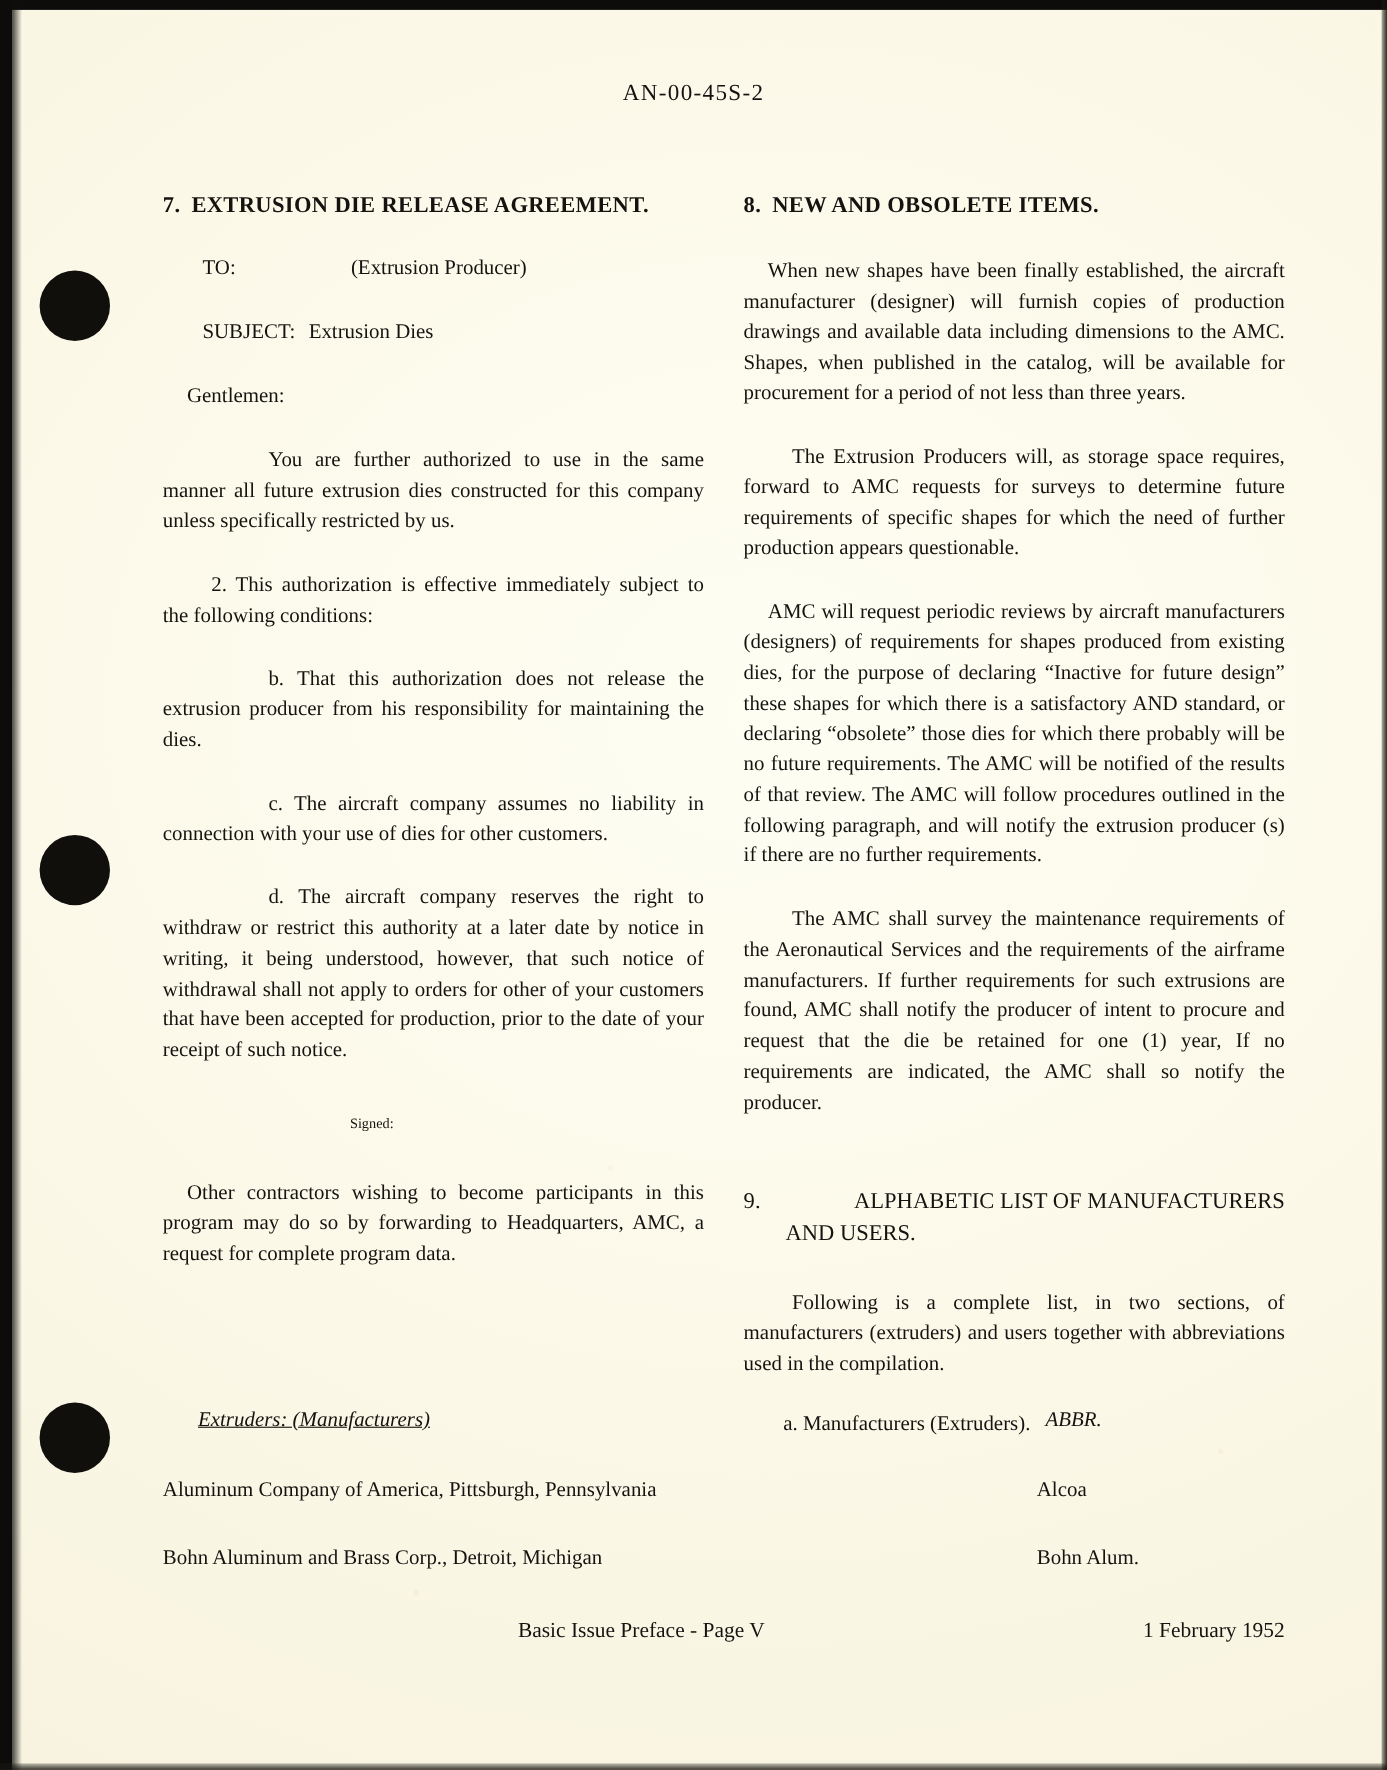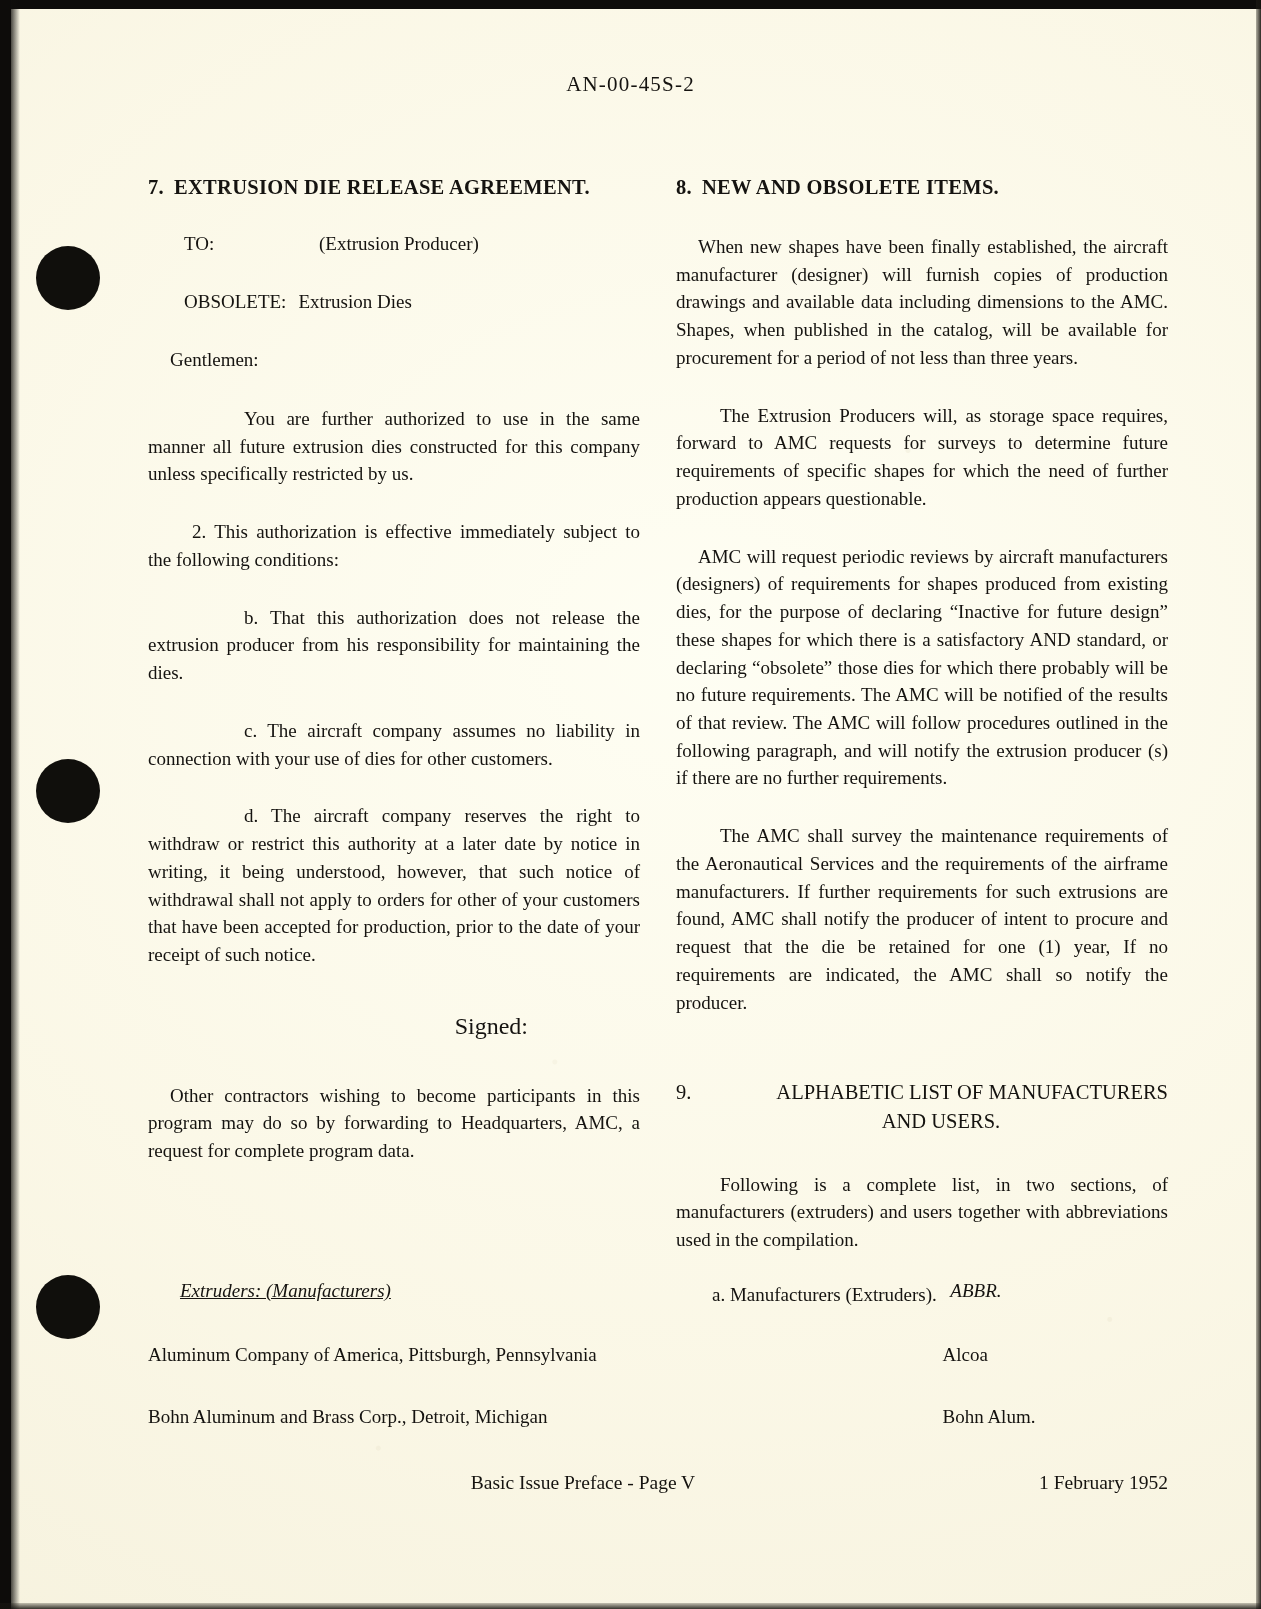--- a/index.html
+++ b/index.html
@@ -112,37 +112,37 @@
     margin: 0 0 30px 0;
     text-align: justify;
     text-justify: inter-word;
   }
   p.body.ind1 { text-indent: 44px; }
   p.body.ind2 { text-indent: 96px; }
   p.body.ind-small { text-indent: 22px; }
   p.body.nogap { margin-bottom: 0; }
 
   .signed {
-    font-size: 24px;
-    text-align: right;
+    font-size: 13px;
+    text-align: center;
     padding-right: 112px;
     margin: 44px 0 42px 0;
   }
 
   .head9 {
     font-size: 20.5px;
     line-height: 1.42;
     margin: 62px 0 34px 0;
   }
   .head9 .line1 {
     display: flex;
     justify-content: space-between;
     white-space: nowrap;
   }
-  .head9 .line2 { text-align: center; padding-left: 38px; }
+  .head9 .line2 { text-align: left; padding-left: 38px; }
 
   .sub-item {
     font-size: 19px;
     padding-left: 36px;
     margin: 30px 0 0 0;
   }
 
   
   .table-block {
     position: absolute;
@@ -222,21 +222,21 @@
 
         <h2 class="section-head">
           <span class="num">7.</span><span>EXTRUSION DIE RELEASE AGREEMENT.</span>
         </h2>
 
         <p class="kv to">
           <span class="k">TO:</span><span class="v">(Extrusion Producer)</span>
         </p>
 
         <p class="kv subject">
-          <span class="k">OBSOLETE:</span><span class="v">Extrusion Dies</span>
+          <span class="k">SUBJECT:</span><span class="v">Extrusion Dies</span>
         </p>
 
         <p class="salutation">Gentlemen:</p>
 
         <p class="body ind2">You are further authorized to use in the same manner all future extrusion dies constructed for this company unless specifically restricted by us.</p>
         <p class="body ind1">2. This authorization is effective immediately subject to the following conditions:</p>
         <p class="body ind2">b. That this authorization does not release the extrusion producer from his responsibility for maintaining the dies.</p>
         <p class="body ind2">c. The aircraft company assumes no liability in connection with your use of dies for other customers.</p>
         <p class="body ind2 nogap">d. The aircraft company reserves the right to withdraw or restrict this authority at a later date by notice in writing, it being understood, however, that such notice of withdrawal shall not apply to orders for other of your customers that have been accepted for production, prior to the date of your receipt of such notice.</p>
 

